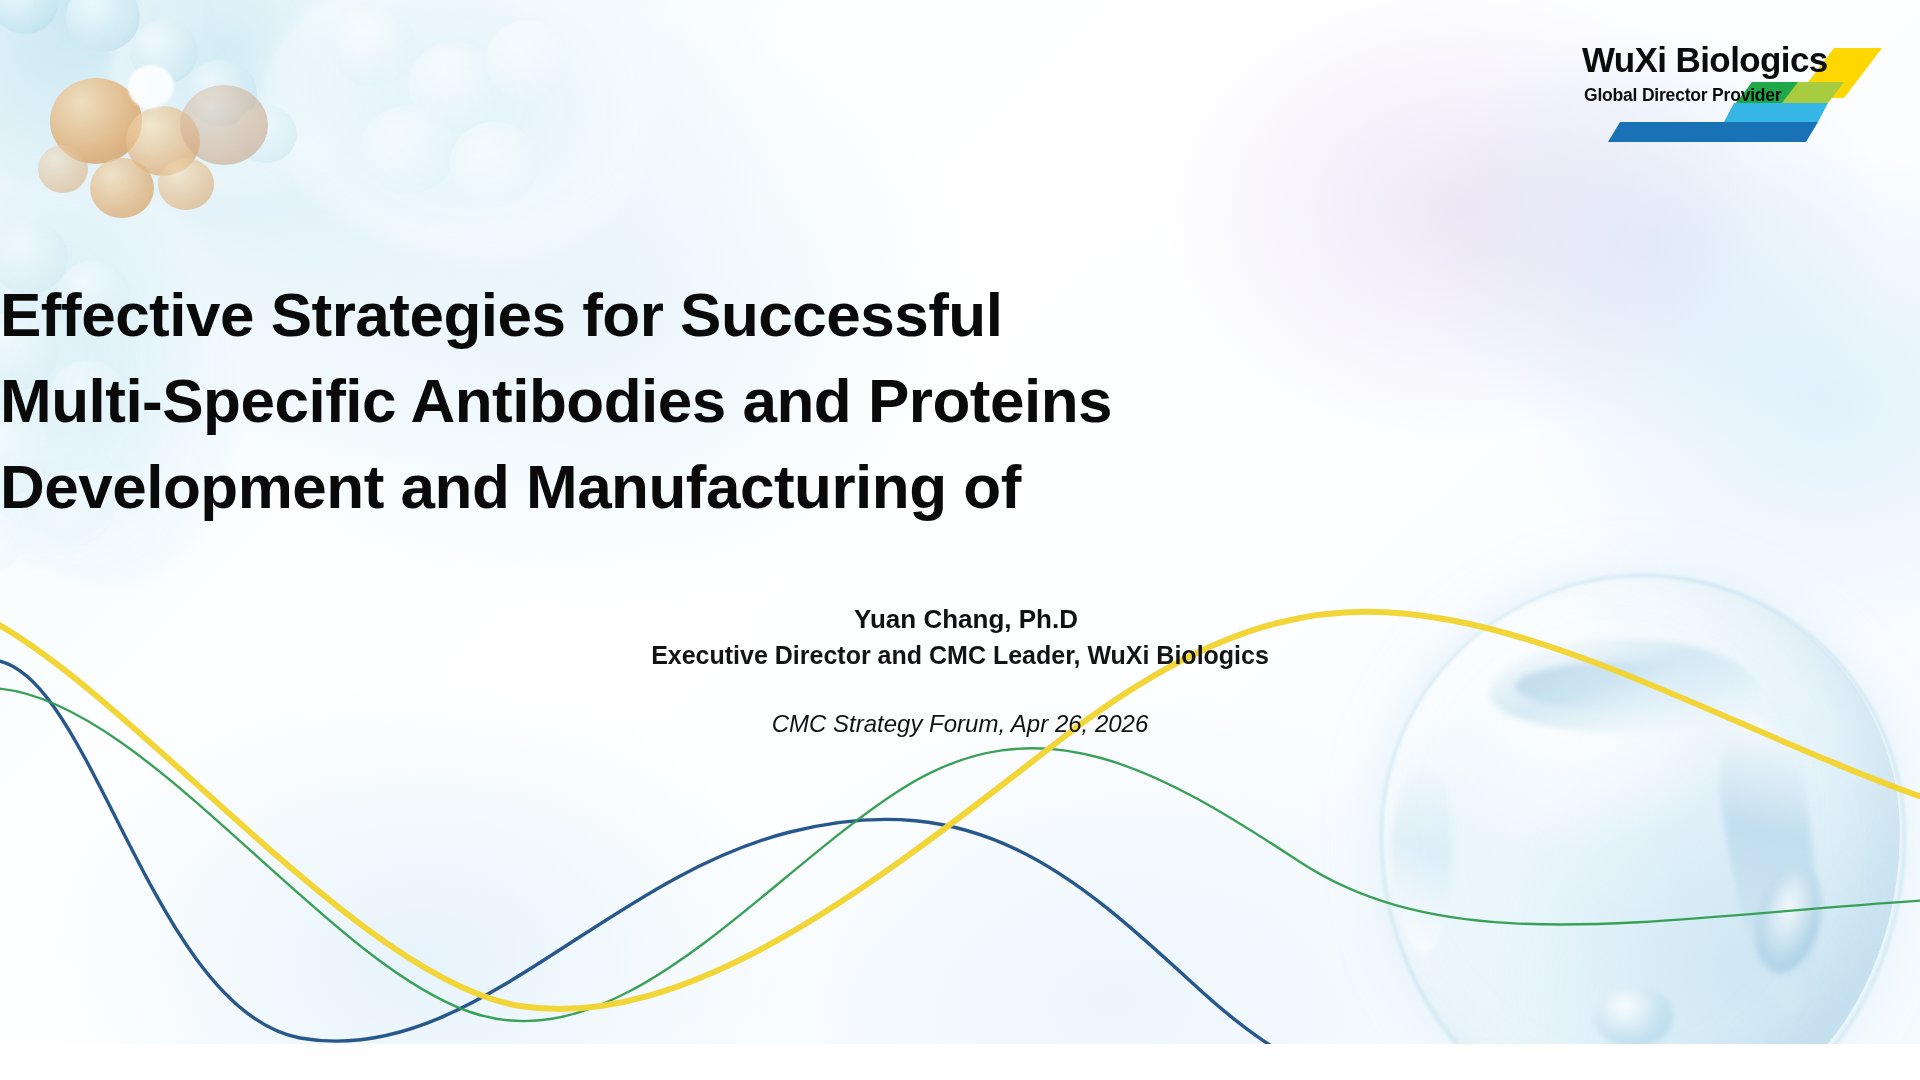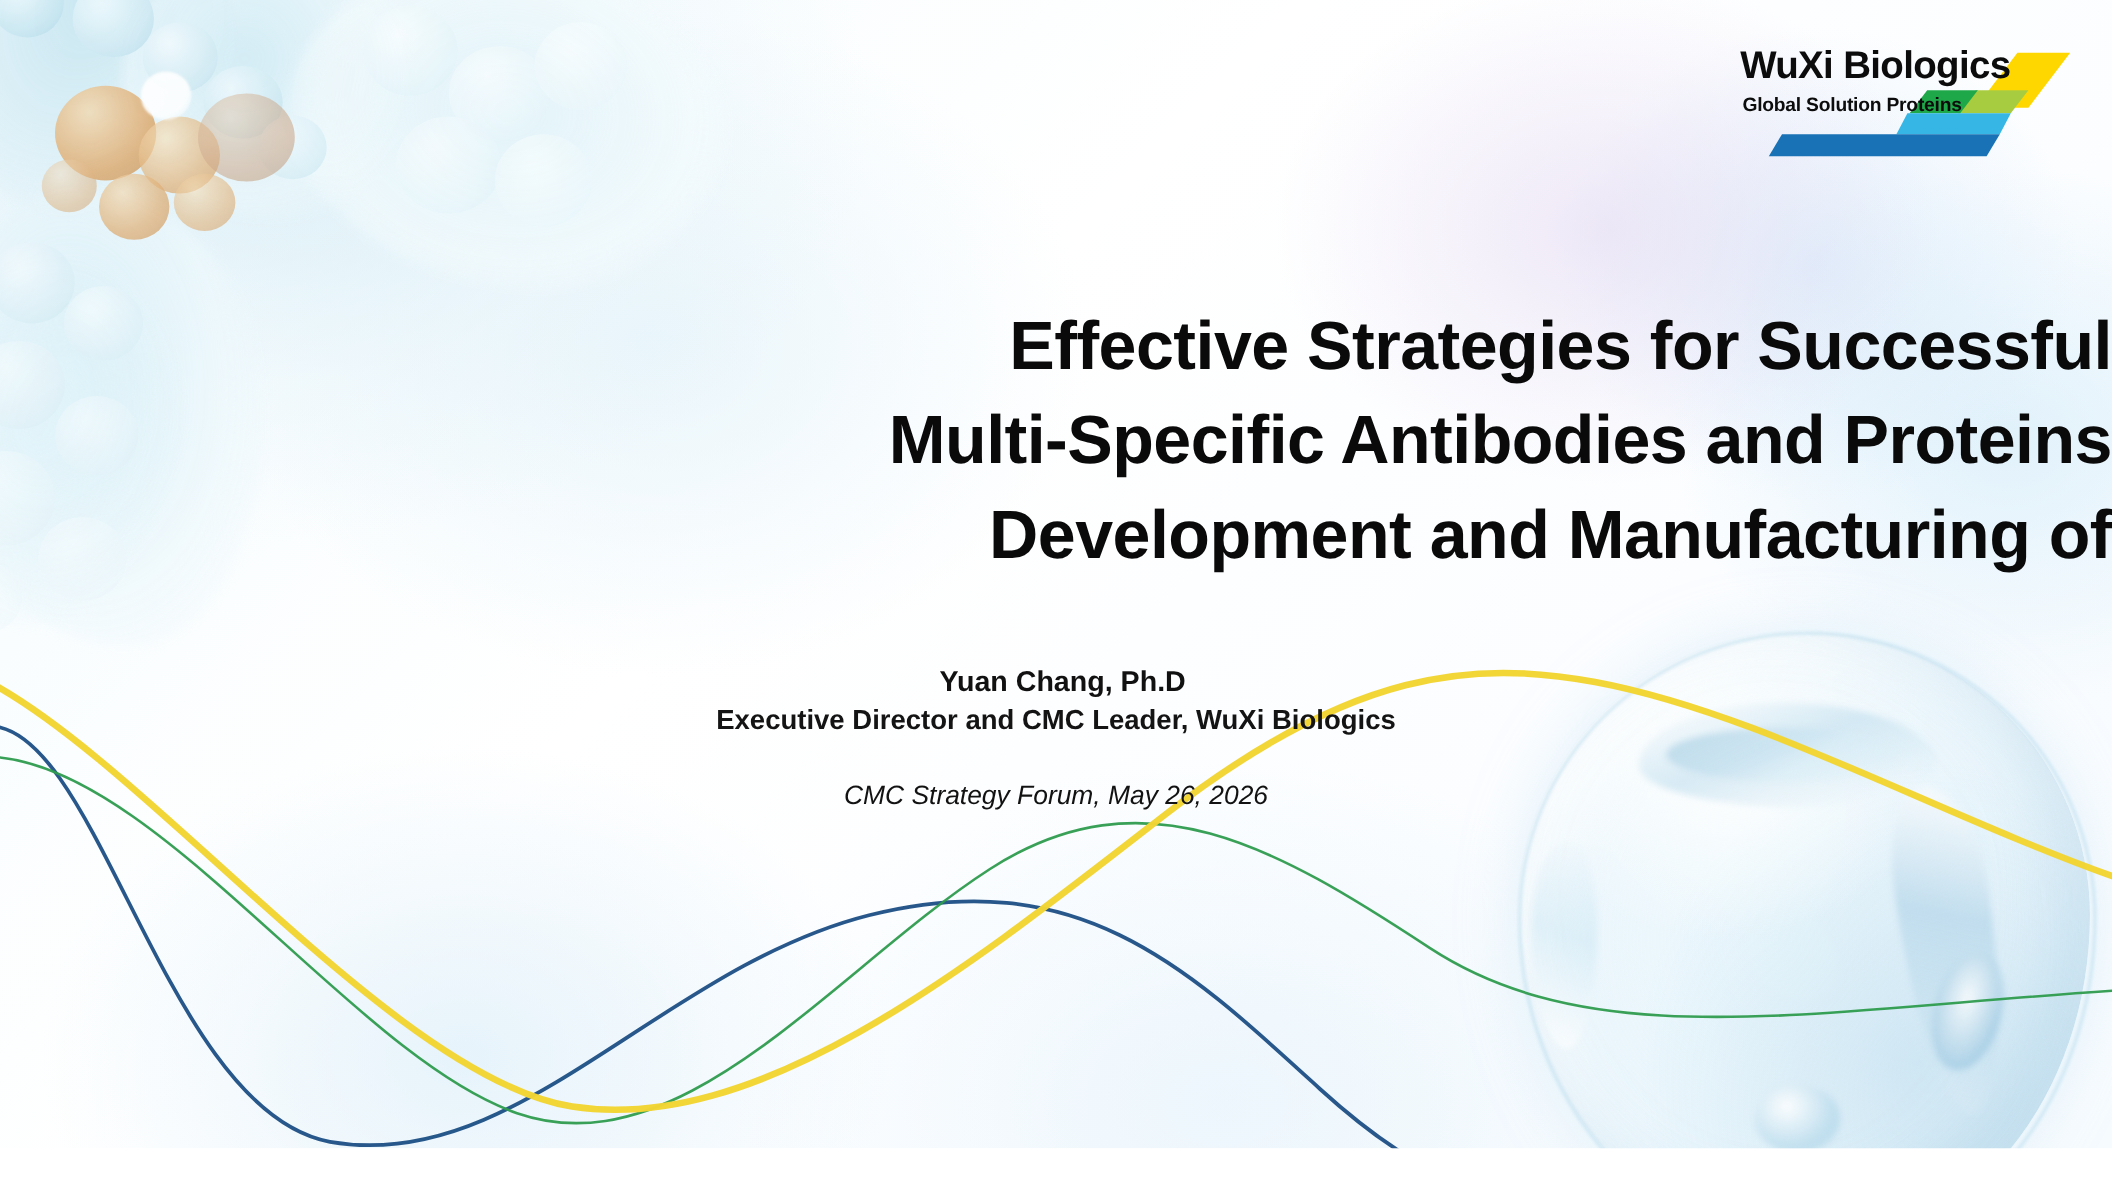--- a/index.html
+++ b/index.html
@@ -130,21 +130,21 @@
     color: #0c0c0c;
     white-space: nowrap;
   }
 
   
   .title-block {
     position: absolute;
     left: 0;
     right: 0;
     top: 272px;
-    text-align: right;
+    text-align: left;
   }
   .title-line {
     font-size: 62px;
     font-weight: bold;
     line-height: 86px;
     letter-spacing: -0.5px;
     color: #0a0a0a;
     white-space: nowrap;
   }
 
@@ -276,29 +276,29 @@
 
       <polygon points="214,42 262,42 246,63 198,63" fill="#a8cc3f"></polygon>
 
       <polygon points="170,42 216,42 200,63 154,63" fill="#1fa84a"></polygon>
 
       <polygon points="152,63 246,63 236,82 142,82" fill="#35b6e5"></polygon>
 
       <polygon points="38,82 236,82 224,102 26,102" fill="#1872b5"></polygon>
     </svg>
     <div class="logo-wordmark">WuXi Biologics</div>
-    <div class="logo-tagline">Global Solution Proteins</div>
+    <div class="logo-tagline">Global Director Provider</div>
   </div>
 
   <div class="title-block">
     <div class="title-line">Effective Strategies for Successful</div>
     <div class="title-line">Multi-Specific Antibodies and Proteins</div>
     <div class="title-line">Development and Manufacturing of</div>
   </div>
 
   <div class="presenter">
     <div class="presenter-name">Yuan Chang, Ph.D</div>
     <div class="presenter-role">Executive Director and CMC Leader, WuXi Biologics</div>
   </div>
 
-  <div class="event-line">CMC Strategy Forum, May 26, 2026</div>
+  <div class="event-line">CMC Strategy Forum, Apr 26, 2026</div>
 
 </div>
 
 </body></html>

